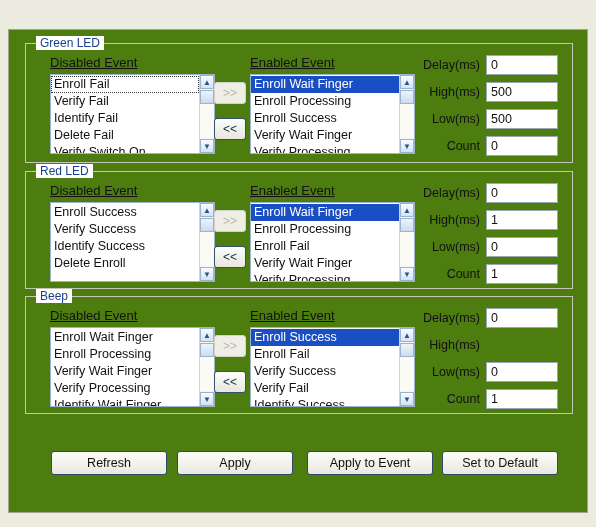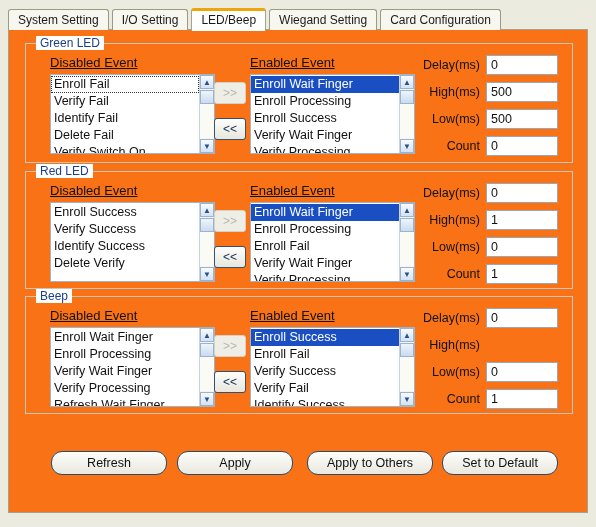--- a/index.html
+++ b/index.html
@@ -48,21 +48,21 @@
     z-index: 6;
     margin-bottom: -1px;
     padding-bottom: 2px;
   }
 
   
   .panel {
     position: absolute;
     left: 8px; top: 29px;
     width: 580px; height: 484px;
-    background: #f97316;
+    background: #4d7c0f;
     border: 1px solid #a2a28e;
   }
 
   
   .group {
     position: absolute;
     border: 1px solid #c6c6bb;
     background: transparent;
   }
   .group-legend {
@@ -187,41 +187,34 @@
     font-family: "Liberation Sans", sans-serif;
     outline: none;
   }
 
   
   .btn {
     position: absolute;
     height: 24px;
     background: linear-gradient(#fdfdfa,#e9e8df);
     border: 1px solid #2f4a68;
-    border-radius: 11px;
+    border-radius: 3px;
     font-size: 12.5px;
     color: #101010;
     display: flex; align-items: center; justify-content: center;
     cursor: default;
     font-family: "Liberation Sans", sans-serif;
     text-align: center;
   }
 </style>
 </head>
 <body>
 
 <div id="app">
 
-  <div class="tabstrip" id="tabstrip">
-      <div class="tab">System Setting</div>
-      <div class="tab">I/O Setting</div>
-      <div class="tab active">LED/Beep</div>
-      <div class="tab">Wiegand Setting</div>
-      <div class="tab">Card Configuration</div>
-    </div>
 
   <div class="panel" id="panel">
       <div class="group" style="left: 16px; top: 13px; width: 548px; height: 120px;">
         <div class="group-legend">Green LED</div>
         <div class="col-label" style="left: 24px; top: 11px;">Disabled Event</div>
         <div class="col-label" style="left: 224px; top: 11px;">Enabled Event</div>
         <div class="listbox" style="left: 24px; top: 30px; width: 165px; height: 80px;">
           <div class="list-items">
             <div class="list-item focused">Enroll Fail</div>
             <div class="list-item">Verify Fail</div>
@@ -264,21 +257,21 @@
       </div>
       <div class="group" style="left: 16px; top: 141px; width: 548px; height: 118px;">
         <div class="group-legend">Red LED</div>
         <div class="col-label" style="left: 24px; top: 11px;">Disabled Event</div>
         <div class="col-label" style="left: 224px; top: 11px;">Enabled Event</div>
         <div class="listbox" style="left: 24px; top: 30px; width: 165px; height: 80px;">
           <div class="list-items">
             <div class="list-item">Enroll Success</div>
             <div class="list-item">Verify Success</div>
             <div class="list-item">Identify Success</div>
-            <div class="list-item">Delete Verify</div>
+            <div class="list-item">Delete Enroll</div>
           </div>
           <div class="sb">
             <div class="sb-track"></div>
             <div class="sb-btn sb-up">▲</div>
             <div class="sb-thumb"></div>
             <div class="sb-btn sb-down">▼</div>
           </div>
         </div>
         <div class="listbox" style="left: 224px; top: 30px; width: 165px; height: 80px;">
           <div class="list-items">
@@ -309,21 +302,21 @@
       <div class="group" style="left: 16px; top: 266px; width: 548px; height: 118px;">
         <div class="group-legend">Beep</div>
         <div class="col-label" style="left: 24px; top: 11px;">Disabled Event</div>
         <div class="col-label" style="left: 224px; top: 11px;">Enabled Event</div>
         <div class="listbox" style="left: 24px; top: 30px; width: 165px; height: 80px;">
           <div class="list-items">
             <div class="list-item">Enroll Wait Finger</div>
             <div class="list-item">Enroll Processing</div>
             <div class="list-item">Verify Wait Finger</div>
             <div class="list-item">Verify Processing</div>
-            <div class="list-item">Refresh Wait Finger</div>
+            <div class="list-item">Identify Wait Finger</div>
           </div>
           <div class="sb">
             <div class="sb-track"></div>
             <div class="sb-btn sb-up">▲</div>
             <div class="sb-thumb"></div>
             <div class="sb-btn sb-down">▼</div>
           </div>
         </div>
         <div class="listbox" style="left: 224px; top: 30px; width: 165px; height: 80px;">
           <div class="list-items">
@@ -345,18 +338,18 @@
         <div class="field-label" style="left: 386px; top: 14px; width: 68px;">Delay(ms)</div>
         <input class="field-input" type="text" value="0" style="left: 460px; top: 11px; width: 72px;">
         <div class="field-label" style="left: 386px; top: 41px; width: 68px;">High(ms)</div>
         <div class="field-label" style="left: 386px; top: 68px; width: 68px;">Low(ms)</div>
         <input class="field-input" type="text" value="0" style="left: 460px; top: 65px; width: 72px;">
         <div class="field-label" style="left: 386px; top: 95px; width: 68px;">Count</div>
         <input class="field-input" type="text" value="1" style="left: 460px; top: 92px; width: 72px;">
       </div>
       <div class="btn" style="left: 42px; top: 421px; width: 116px;">Refresh</div>
       <div class="btn" style="left: 168px; top: 421px; width: 116px;">Apply</div>
-      <div class="btn" style="left: 298px; top: 421px; width: 126px;">Apply to Others</div>
+      <div class="btn" style="left: 298px; top: 421px; width: 126px;">Apply to Event</div>
       <div class="btn" style="left: 433px; top: 421px; width: 116px;">Set to Default</div>
     </div>
 
   <div id="footer-host"></div>
 </div>
 
 </body></html>

